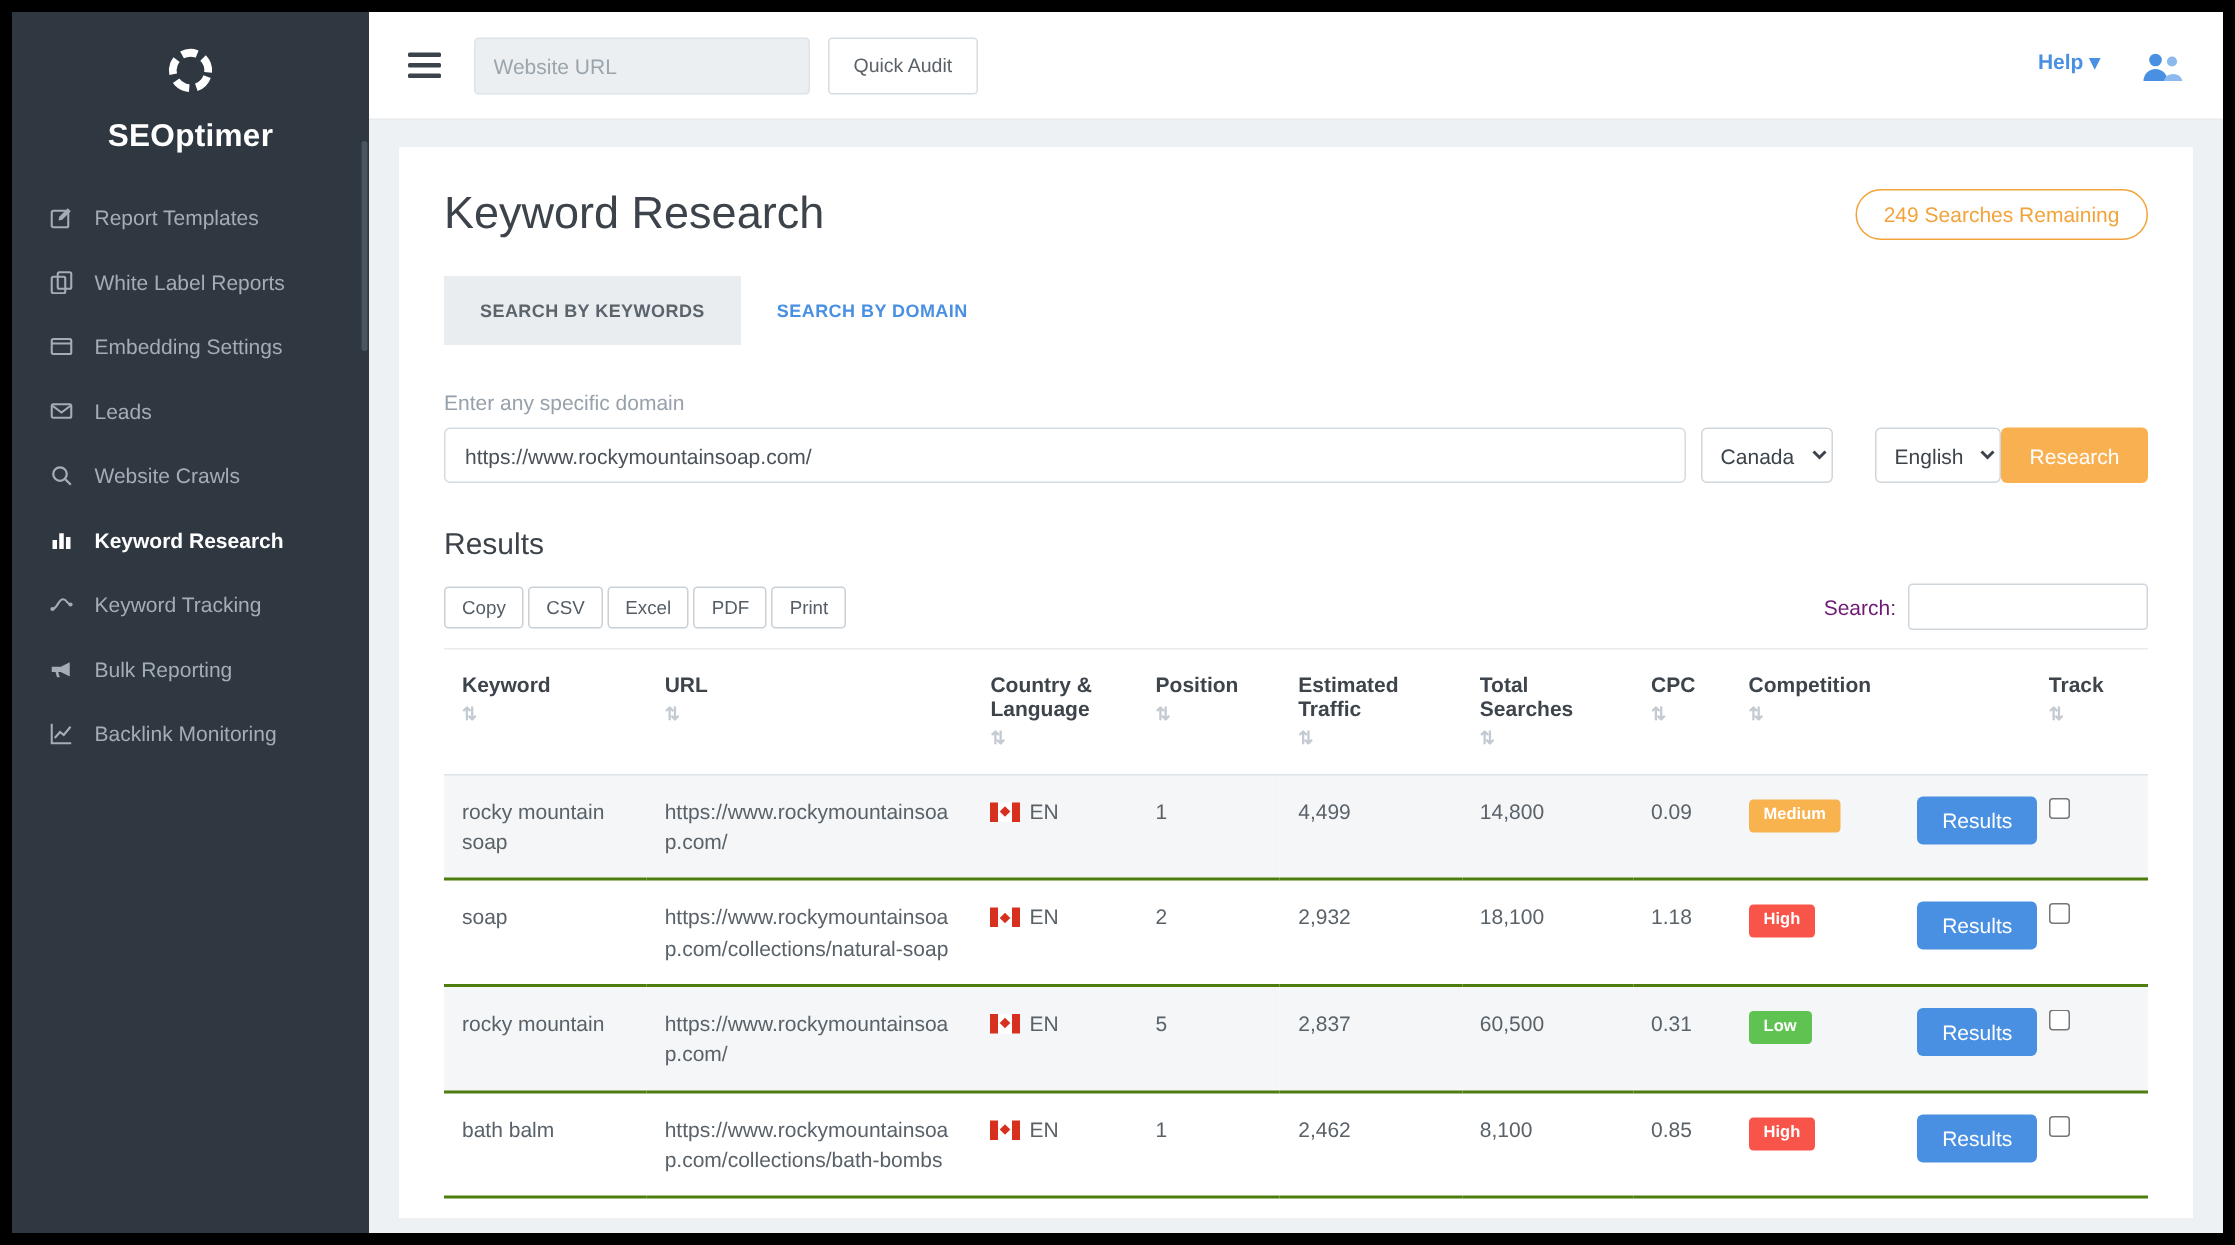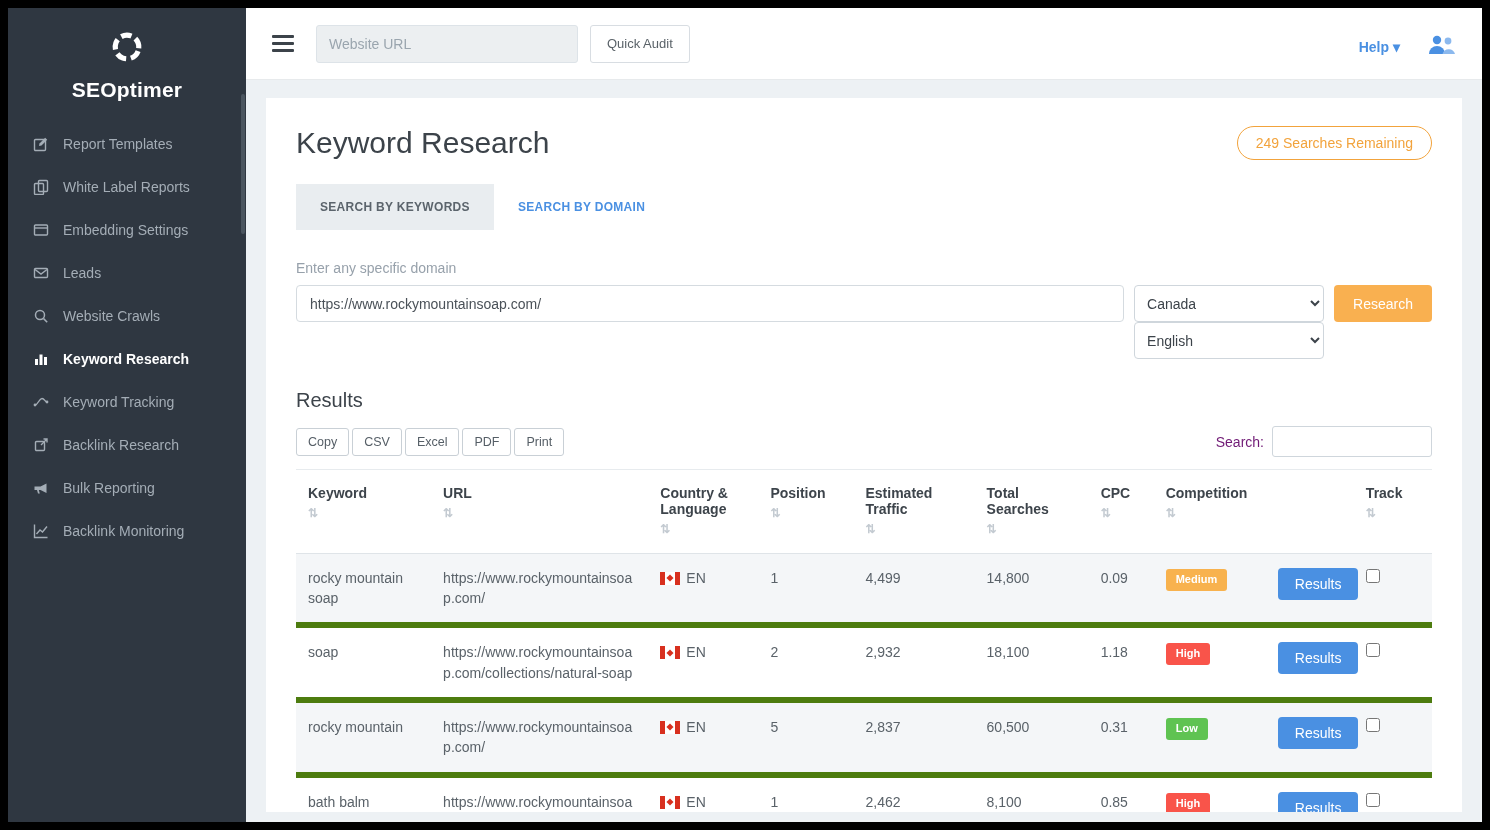--- a/index.html
+++ b/index.html
@@ -15,58 +15,58 @@
   .nav-item.active { color:#fff; font-weight:700; }
   .nav-icon { width:17px; height:17px; display:inline-flex; align-items:center; justify-content:center; }
   .nav-icon svg { width:16px; height:16px; }
   .sidebar-scrollthumb { position:absolute; right:1px; top:86px; width:4px; height:140px; background:#4b555f; border-radius:2px; }
 
   
   .main { flex:1; display:flex; flex-direction:column; min-width:0; background:#edf1f4; }
   .topbar { height:72px; background:#fff; border-bottom:1px solid #e7eaec; display:flex; align-items:center; padding:0 26px; flex:0 0 72px; }
   .hamburger { width:22px; display:inline-flex; flex-direction:column; gap:4px; cursor:pointer; margin-right:22px; }
   .hamburger i { display:block; height:3px; background:#3c434a; border-radius:1px; }
-  .topbar-url { width:262px; height:38px; background:#eceff1; border:1px solid #dde3e8; border-radius:3px; padding:0 12px; font-size:14px; color:#4a5158; font-family:"Liberation Sans",sans-serif; }
+  .topbar-url { width:224px; height:38px; background:#eceff1; border:1px solid #dde3e8; border-radius:3px; padding:0 12px; font-size:14px; color:#4a5158; font-family:"Liberation Sans",sans-serif; }
   .topbar-url::placeholder { color:#9aa5ae; }
   .quick-audit { margin-left:12px; height:38px; padding:0 16px; background:#fff; border:1px solid #d8dde2; border-radius:3px; font-size:13px; color:#5a6268; cursor:pointer; font-family:Liberation Sans, sans-serif; }
-  .topbar-right { margin-left:auto; display:flex; align-items:flex-end; gap:26px; }
+  .topbar-right { margin-left:auto; display:flex; align-items:flex-start; gap:26px; }
   .help-link { color:#4a90e2; font-size:14px; font-weight:700; cursor:pointer; display:flex; align-items:center; gap:4px; }
   .people-icon { cursor:pointer; display:inline-flex; }
 
   
   .content { flex:1; padding:18px 20px 10px 20px; overflow:hidden; }
   .card { background:#fff; height:100%; padding:28px 30px; overflow:hidden; }
   .card-head { display:flex; align-items:center; justify-content:space-between; }
   .page-title { font-size:30px; font-weight:500; color:#3c434a; }
   .pill { border:1px solid #f2a33c; color:#f2a33c; border-radius:18px; padding:8px 18px; font-size:14px; white-space:nowrap; }
 
   .tabs { display:flex; margin-top:24px; align-items:stretch; }
   .tab { padding:16px 24px; font-size:12px; font-weight:700; letter-spacing:.3px; cursor:pointer; }
   .tab.active { background:#e9edf0; color:#5b646c; }
   .tab.inactive { color:#4a90e2; }
 
   .field-label { margin-top:30px; font-size:14px; color:#97a1ab; }
   .form-row { display:flex; gap:10px; margin-top:9px; align-items:flex-start; }
   .domain-input { flex:1; height:37px; border:1px solid #d5dbe0; border-radius:4px; padding:0 13px; font-size:14px; color:#4a5158; font-family:"Liberation Sans",sans-serif; }
-  .selects-col { display:flex; flex-direction:column; gap:0; width:190px; flex:0 0 190px; }
+  .selects-col { display:flex; flex-direction:row; gap:28px; width:190px; flex:0 0 190px; }
   .selects-col select { height:37px; border:1px solid #cfd6dc; border-radius:4px; background:#fff; font-size:14px; color:#3c434a; padding:0 8px; font-family:"Liberation Sans",sans-serif; }
   .research-btn { height:37px; padding:0 19px; background:#f9b050; border:none; border-radius:4px; color:#fff; font-size:14px; cursor:pointer; font-family:"Liberation Sans",sans-serif; }
 
   .results-heading { margin-top:30px; font-size:20px; color:#3c434a; font-weight:400; }
   .table-toolbar { display:flex; align-items:center; margin-top:14px; }
   .export-btn { padding:6px 11px; font-size:12.5px; color:#555e66; background:#fff; border:1px solid #c9d0d6; border-radius:3px; margin-right:3px; cursor:pointer; font-family:"Liberation Sans",sans-serif; }
   .search-wrap { margin-left:auto; display:flex; align-items:center; gap:8px; }
   .search-label { font-size:14px; color:#701a75; }
   .search-input { width:160px; height:31px; border:1px solid #cfd6dc; border-radius:3px; padding:0 8px; font-size:13px; font-family:"Liberation Sans",sans-serif; }
 
   table.results-table { width:100%; border-collapse:collapse; table-layout:fixed; margin-top:12px; }
   .results-table th { text-align:left; font-size:14px; font-weight:700; color:#3d444b; padding:15px 12px; border-top:1px solid #e7ebee; border-bottom:1px solid #dfe4e8; vertical-align:top; }
   .th-inner { display:flex; align-items:flex-start; justify-content:space-between; gap:4px;flex-direction:column; }
   .sort { color:#c3cad1; font-size:12px; cursor:pointer; line-height:1.4; }
-  .results-table td { font-size:14px; color:#5a6269; padding:14px 12px; border-bottom:6px solid #4d7c0f; vertical-align:top; line-height:1.45; }
+  .results-table td { font-size:14px; color:#5a6269; padding:14px 12px; border-bottom:2px solid #4d7c0f; vertical-align:top; line-height:1.45; }
   .results-table tr.stripe td { background:#f4f6f8; }
   .url-cell { word-break:break-all; }
 
   .flag { display:inline-block; width:20px; height:13px; vertical-align:-2px; margin-right:6px;
           background:linear-gradient(90deg,#d8301f 0 26%,#fff 26% 74%,#d8301f 74% 100%); position:relative; }
   .flag::after { content:""; position:absolute; left:50%; top:50%; width:5px; height:5px; background:#d8301f; transform:translate(-50%,-50%) rotate(45deg); }
 
   .badge { display:inline-block; padding:3px 10px; border-radius:3px; color:#fff; font-size:11px; font-weight:700; }
   .row-results-btn { background:#4a90e2; border:none; border-radius:4px; color:#fff; font-size:14px; padding:8px 17px; cursor:pointer; font-family:"Liberation Sans",sans-serif; }
   .track-box { width:14px; height:14px; cursor:pointer; }
@@ -144,29 +144,20 @@
       </div>
       <div class="nav-item">
         <span class="nav-icon">
             <svg viewBox="0 0 16 16" fill="none" stroke="currentColor" stroke-width="1.4">
               <path d="M2 11 C5 11 6 4.5 9 4.5 C11.5 4.5 12 8 14 8"></path>
               <circle cx="2" cy="11" r="1.4" fill="currentColor" stroke="none"></circle>
               <circle cx="14" cy="8" r="1.4" fill="currentColor" stroke="none"></circle>
             </svg>
           </span>
         <span class="nav-label">Keyword Tracking</span>
-      </div>
-      <div class="nav-item">
-        <span class="nav-icon">
-            <svg viewBox="0 0 16 16" fill="none" stroke="currentColor" stroke-width="1.4">
-              <rect x="2.5" y="4.5" width="9" height="9" rx="1"></rect>
-              <path d="M8 8 L14 2 M10.5 2 H14 V5.5"></path>
-            </svg>
-          </span>
-        <span class="nav-label">Backlink Research</span>
       </div>
       <div class="nav-item">
         <span class="nav-icon">
             <svg viewBox="0 0 16 16" fill="currentColor">
               <path d="M1.5 6.5 V10 H4 L5 13.5 H6.8 L5.8 10 H7.5 L13.5 13 V3.5 L7.5 6.5 Z"></path>
             </svg>
           </span>
         <span class="nav-label">Bulk Reporting</span>
       </div>
       <div class="nav-item">

